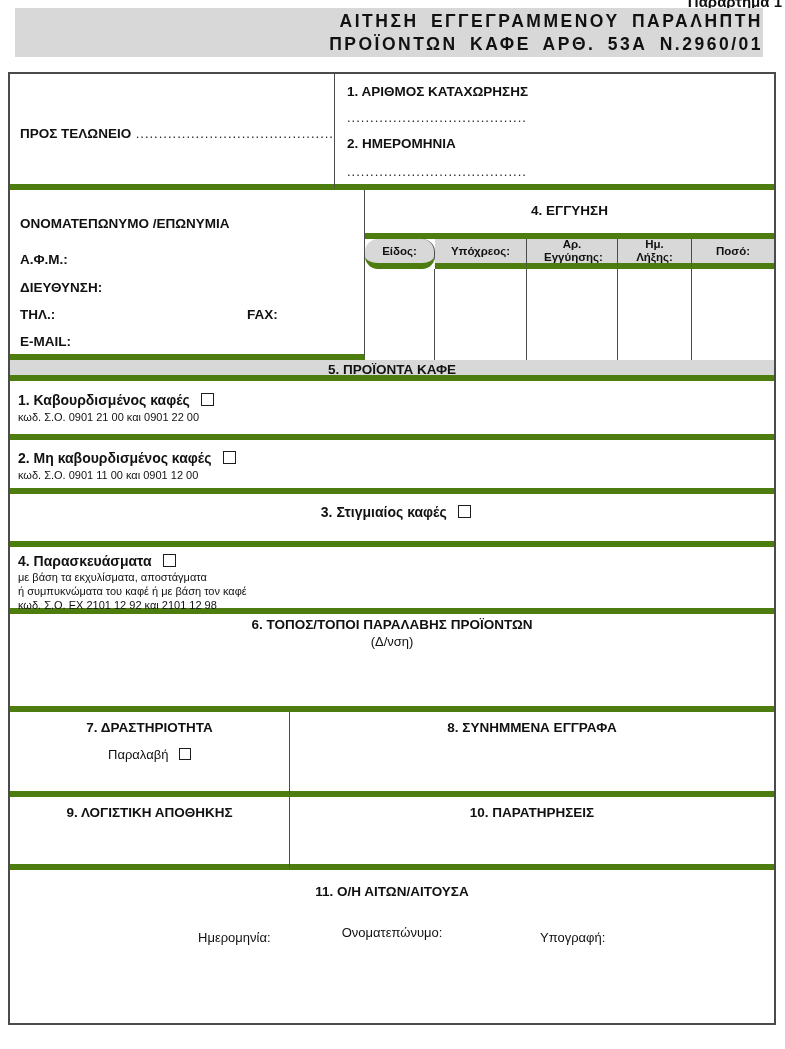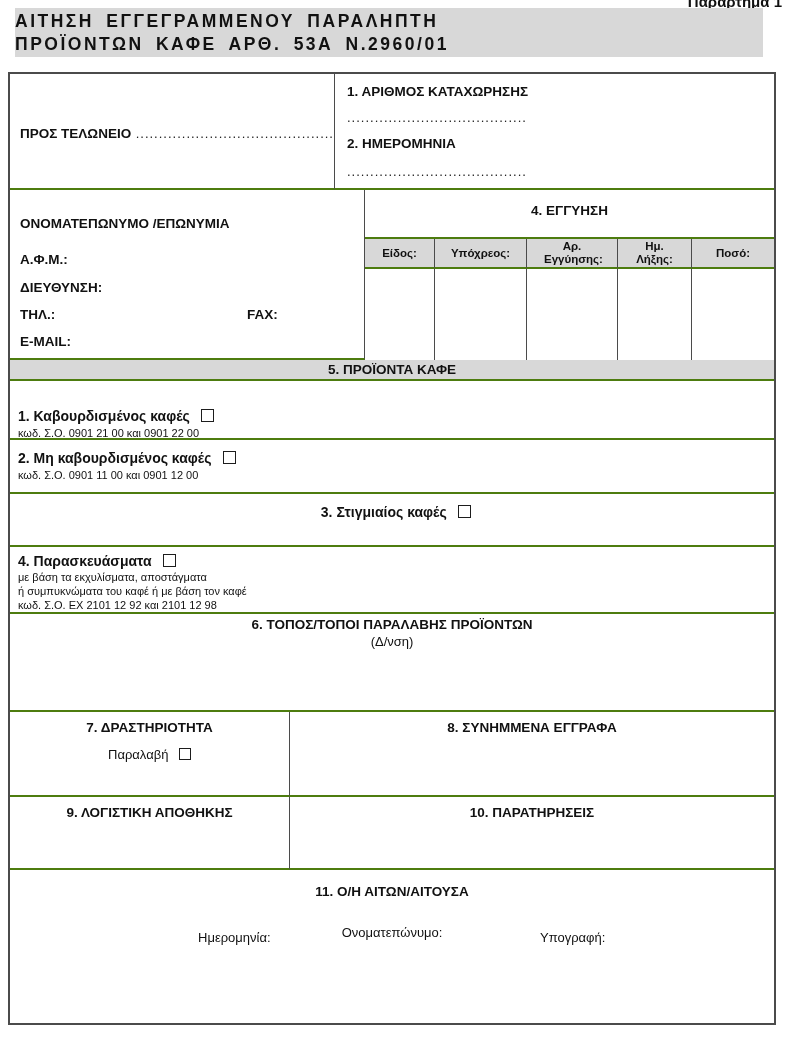--- a/index.html
+++ b/index.html
@@ -3,28 +3,28 @@
 <meta charset="utf-8">
 <style>
   * { margin:0; padding:0; box-sizing:border-box; }
   html,body { background:#ffffff; }
   body { font-family:"Liberation Sans","DejaVu Sans",sans-serif; color:#111; }
   .page { position:relative; width:785px; height:1049px; background:#fff; overflow:hidden; }
 
   .annex { position:absolute; top:-7px; right:3px; font-size:15px; font-weight:700; }
 
   .title-bar { position:absolute; left:15px; top:8px; width:748px; height:49px;
-               background:#d8d8d8; text-align:left; font-weight:700; font-size:17.5px;
+               background:#d8d8d8; text-align:right; font-weight:700; font-size:17.5px;
                letter-spacing:2.5px; word-spacing:5px; line-height:23px; padding-top:2px; }
 
   .form { position:absolute; left:8px; top:72px; width:768px; height:953px;
           border:2px solid #4b4b4b; background:#fff; }
   .cell { position:absolute; background:#fff; }
   .br { border-right:1px solid #4b4b4b; }
-  .bb { border-bottom:2px solid #4d7c0f; }
+  .bb { border-bottom:6px solid #4d7c0f; }
   .gray { background:#d8d8d8; }
   .ctr { text-align:center; }
 
   .lbl { font-size:13.5px; font-weight:700; }
   .dots { font-size:13px; font-weight:400; letter-spacing:1px; color:#222; }
 
   .sec-head { font-size:13.5px; font-weight:700; text-align:center; }
 
   .gcol { position:absolute; display:flex; align-items:center; justify-content:center;
           font-size:11.5px; font-weight:700; text-align:center; line-height:13px; }
@@ -73,21 +73,21 @@
       <div class="abs lbl" style="left:10px;top:62px;">Α.Φ.Μ.:</div>
       <div class="abs lbl" style="left:10px;top:90px;">ΔΙΕΥΘΥΝΣΗ:</div>
       <div class="abs lbl" style="left:10px;top:117px;">ΤΗΛ.:</div>
       <div class="abs lbl" style="left:237px;top:117px;">FAX:</div>
       <div class="abs lbl" style="left:10px;top:144px;">E-MAIL:</div>
     </div>
 
     <div class="cell bb" style="left:355px;top:116px;width:409px;height:170px;">
       <div class="bb sec-head" style="height:49px;line-height:42px;">4. ΕΓΓΥΗΣΗ</div>
 
-      <div class="gcol gray br bb" style="left:0;top:49px;width:70px;height:30px;">
+      <div class="gcol gray br bb" style="left:0;top:49px;width:70px;height:30px;border-radius:13px;">
           <span>Είδος:</span>
         </div>
       <div class="gcol gray br bb" style="left:70px;top:49px;width:92px;height:30px;">
           <span>Υπόχρεος:</span>
         </div>
       <div class="gcol gray br bb wrap" style="left:162px;top:49px;width:91px;height:30px;">
           <span>Αρ. Εγγύησης:</span>
         </div>
       <div class="gcol gray br bb wrap" style="left:253px;top:49px;width:74px;height:30px;">
           <span>Ημ. Λήξης:</span>
@@ -98,21 +98,21 @@
 
       <div class="cell br" style="left:0;top:79px;width:70px;height:91px;"></div>
       <div class="cell br" style="left:70px;top:79px;width:92px;height:91px;"></div>
       <div class="cell br" style="left:162px;top:79px;width:91px;height:91px;"></div>
       <div class="cell br" style="left:253px;top:79px;width:74px;height:91px;"></div>
       <div class="cell" style="left:327px;top:79px;width:82px;height:91px;"></div>
     </div>
 
     <div class="cell gray bb sec-head" style="left:0;top:286px;width:764px;height:21px;line-height:20px;">5. ΠΡΟΪΟΝΤΑ ΚΑΦΕ</div>
 
-    <div class="cell bb" style="left:0;top:307px;width:764px;height:59px;padding:26px 0 0 8px;">
+    <div class="cell bb" style="left:0;top:307px;width:764px;height:59px;padding:10px 0 0 8px;">
       <div>
         <span class="item-title">1. Καβουρδισμένος καφές</span>
         <span class="cb"></span>
       </div>
       <div class="item-code">κωδ. Σ.Ο. 0901 21 00 και 0901 22 00</div>
     </div>
 
     <div class="cell bb" style="left:0;top:366px;width:764px;height:54px;padding:9px 0 0 8px;">
       <div>
         <span class="item-title">2. Μη καβουρδισμένος καφές</span>

